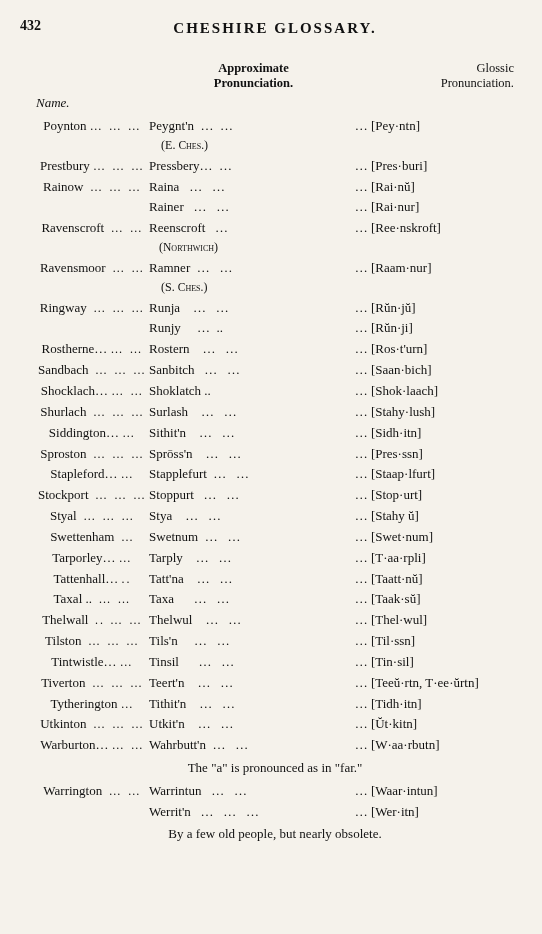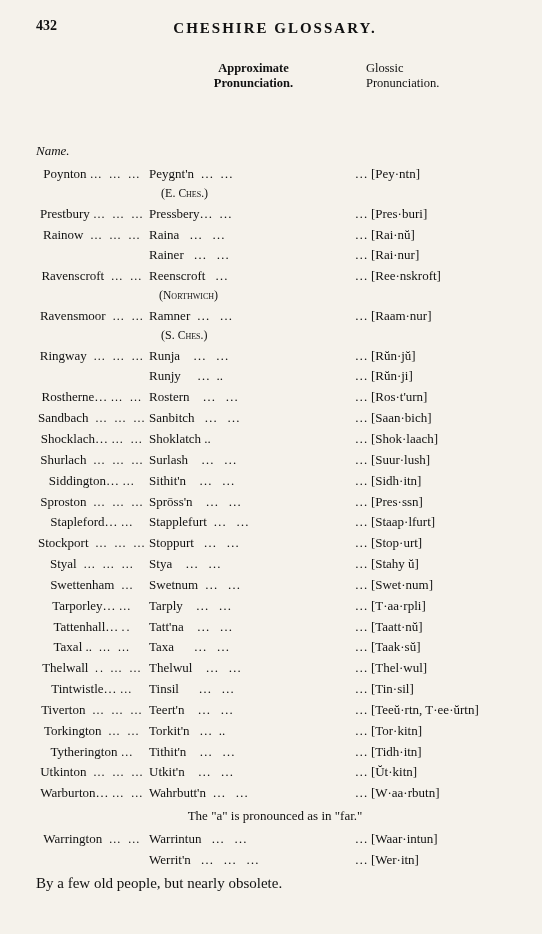--- a/index.html
+++ b/index.html
@@ -10,21 +10,21 @@
       color: #111;
       width: 542px;
       min-height: 934px;
       padding: 18px 28px 28px 36px;
     }
     .page-number {
       font-size: 14px;
       font-weight: bold;
       position: absolute;
       top: 18px;
-      left: 36px;
+      left: 20px;
     }
     .page-title {
       text-align: center;
       font-size: 15px;
       font-weight: bold;
       letter-spacing: 2px;
       margin-bottom: 24px;
       margin-top: 0;
     }
     .dots {
@@ -66,27 +66,27 @@
 <div class="page-number">432</div>
 
 <div style="padding-top: 2px;">
   <div class="page-title">CHESHIRE GLOSSARY.</div>
 
   <div style="display:flex; margin-bottom:4px; font-size:12.5px; padding-left: 105px;">
     <div style="flex:1; text-align:center;font-weight:bold;">
       <div>Approximate</div>
       <div>Pronunciation.</div>
     </div>
-    <div style="flex:0 0 148px; ">
+    <div style="flex:0 0 148px; text-align:right;">
       <div>Glossic</div>
       <div>Pronunciation.</div>
     </div>
   </div>
   <div style="display:flex; margin-bottom:5px; font-style:italic; font-size:13px;">
-    <div style="flex:0 0 105px;margin-top:48px;">Name.</div>
+    <div style="flex:0 0 105px;">Name.</div>
   </div>
 
   <table class="glossary">
     <tbody>
 
       <tr>
         <td class="name-col">Poynton <span class="dots">… … …</span></td>
         <td class="approx-col">Peygnt'n &nbsp;… &nbsp;…<br><span style="padding-left:12px; font-size:12px;">(E. <span class="small-caps">Ches.</span>)</span></td>
         <td class="glossic-col">… [Pey·ntn]</td>
       </tr>
@@ -147,21 +147,21 @@
 
       <tr>
         <td class="name-col">Shocklach… <span class="dots">… …</span></td>
         <td class="approx-col">Shoklatch ..</td>
         <td class="glossic-col">… [Shok·laach]</td>
       </tr>
 
       <tr>
         <td class="name-col">Shurlach &nbsp;<span class="dots">… … …</span></td>
         <td class="approx-col">Surlash &nbsp;&nbsp;&nbsp;… &nbsp;&nbsp;…</td>
-        <td class="glossic-col">… [Suur·lush]</td>
+        <td class="glossic-col">… [Stahy·lush]</td>
       </tr>
 
       <tr>
         <td class="name-col">Siddington… <span class="dots">…</span></td>
         <td class="approx-col">Sithit'n &nbsp;&nbsp;&nbsp;… &nbsp;&nbsp;…</td>
         <td class="glossic-col">… [Sidh·itn]</td>
       </tr>
 
       <tr>
         <td class="name-col">Sproston &nbsp;<span class="dots">… … …</span></td>
@@ -210,38 +210,38 @@
         <td class="approx-col">Taxa &nbsp;&nbsp;&nbsp;&nbsp;&nbsp;… &nbsp;&nbsp;…</td>
         <td class="glossic-col">… [Taak·sŭ]</td>
       </tr>
 
       <tr>
         <td class="name-col">Thelwall &nbsp;<span class="dots">.. … …</span></td>
         <td class="approx-col">Thelwul &nbsp;&nbsp;&nbsp;… &nbsp;&nbsp;…</td>
         <td class="glossic-col">… [Thel·wul]</td>
       </tr>
 
+      <tr>
+        <td class="name-col">Tilston &nbsp;<span class="dots">… … …</span></td>
+        <td class="approx-col">Tils'n &nbsp;&nbsp;&nbsp;&nbsp;… &nbsp;&nbsp;…</td>
+        <td class="glossic-col">… [Til·ssn]</td>
+      </tr>
 
       <tr>
         <td class="name-col">Tintwistle… <span class="dots">…</span></td>
         <td class="approx-col">Tinsil &nbsp;&nbsp;&nbsp;&nbsp;&nbsp;… &nbsp;&nbsp;…</td>
         <td class="glossic-col">… [Tin·sil]</td>
       </tr>
 
       <tr>
         <td class="name-col">Tiverton &nbsp;<span class="dots">… … …</span></td>
         <td class="approx-col">Teert'n &nbsp;&nbsp;&nbsp;… &nbsp;&nbsp;…</td>
         <td class="glossic-col">… [Teeŭ·rtn, T·ee·ŭrtn]</td>
       </tr>
 
-      <tr>
-        <td class="name-col">Torkington &nbsp;<span class="dots">… …</span></td>
-        <td class="approx-col">Torkit'n &nbsp;&nbsp;… &nbsp;..</td>
-        <td class="glossic-col">… [Tor·kitn]</td>
-      </tr>
 
       <tr>
         <td class="name-col">Tytherington <span class="dots">…</span></td>
         <td class="approx-col">Tithit'n &nbsp;&nbsp;&nbsp;… &nbsp;&nbsp;…</td>
         <td class="glossic-col">… [Tidh·itn]</td>
       </tr>
 
       <tr>
         <td class="name-col">Utkinton &nbsp;<span class="dots">… … …</span></td>
         <td class="approx-col">Utkit'n &nbsp;&nbsp;&nbsp;… &nbsp;&nbsp;…</td>
@@ -264,17 +264,17 @@
         <td class="glossic-col">… [Waar·intun]</td>
       </tr>
 
       <tr>
         <td class="name-col"></td>
         <td class="approx-col">Werrit'n &nbsp;&nbsp;… &nbsp;&nbsp;… &nbsp;&nbsp;…</td>
         <td class="glossic-col">… [Wer·itn]</td>
       </tr>
 
       <tr>
-        <td colspan="3" style="font-size:15px; padding-top:2px;">By a few old people, but nearly obsolete.</td>
+        <td colspan="3" style="text-align:center; font-size:13px; padding-top:2px;">By a few old people, but nearly obsolete.</td>
       </tr>
     </tbody>
   </table>
 </div>
 
 </body></html>

